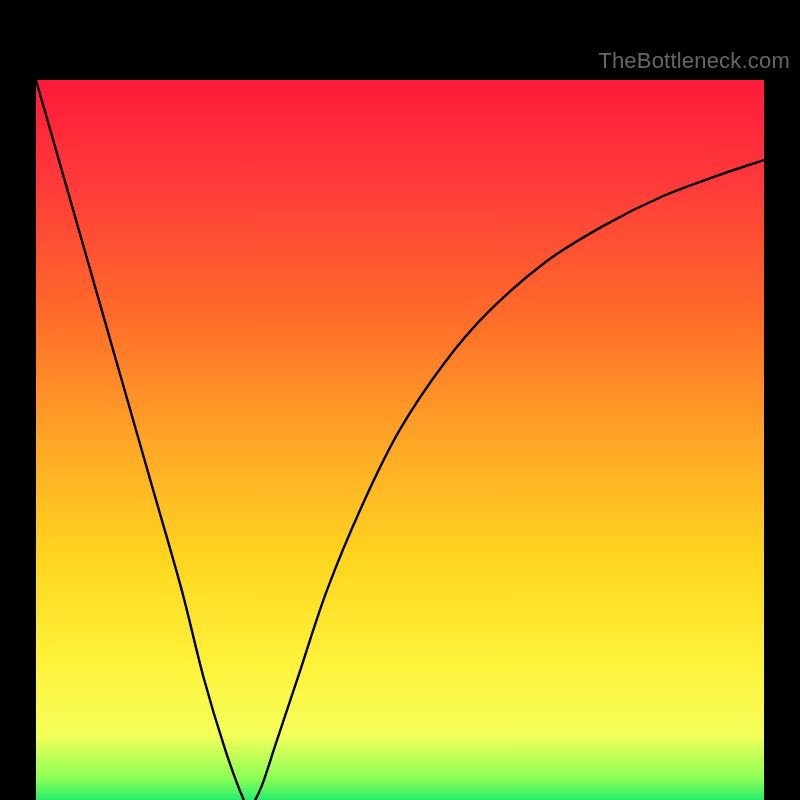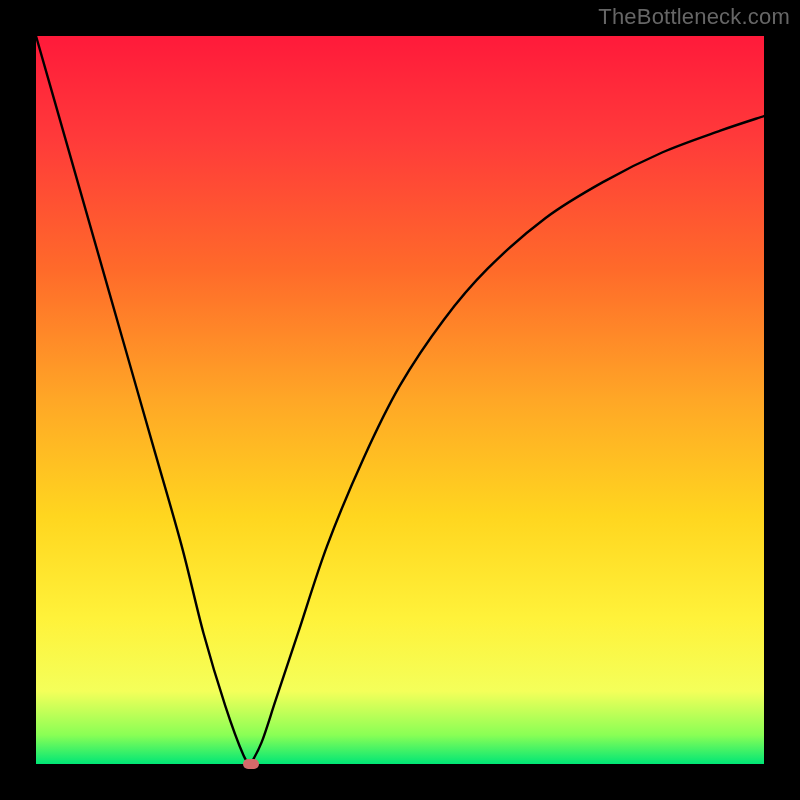--- a/index.html
+++ b/index.html
@@ -9,20 +9,21 @@
     height: 800px;
     overflow: hidden;
     background: #000;
     font-family: Arial, Helvetica, sans-serif;
   }
   .frame {
     position: relative;
     width: 800px;
     height: 560px;
     background: #000;
+    margin-top: 44px;
   }
   .plot-area {
     position: absolute;
     left: 36px;
     top: 36px;
     width: 728px;
     height: 728px;
     
     background: linear-gradient(
       to bottom,

